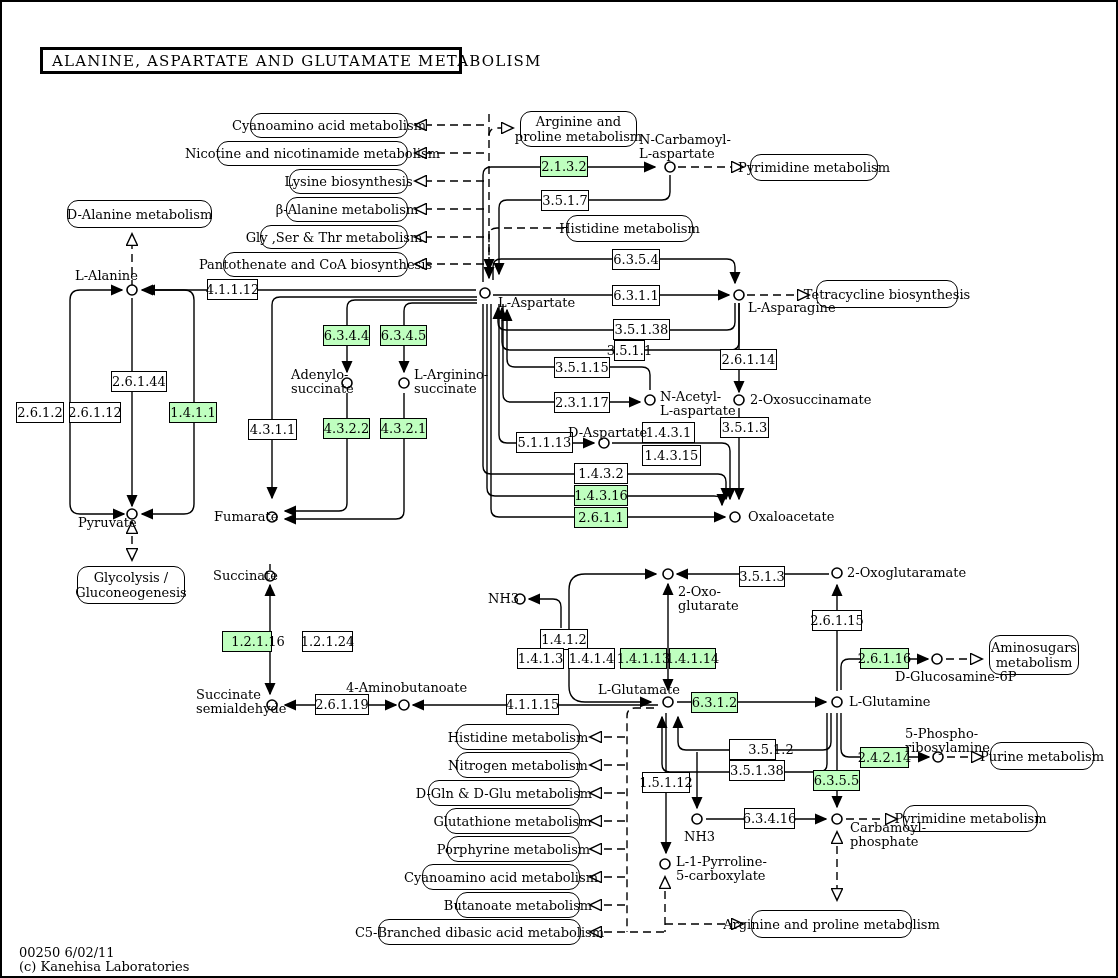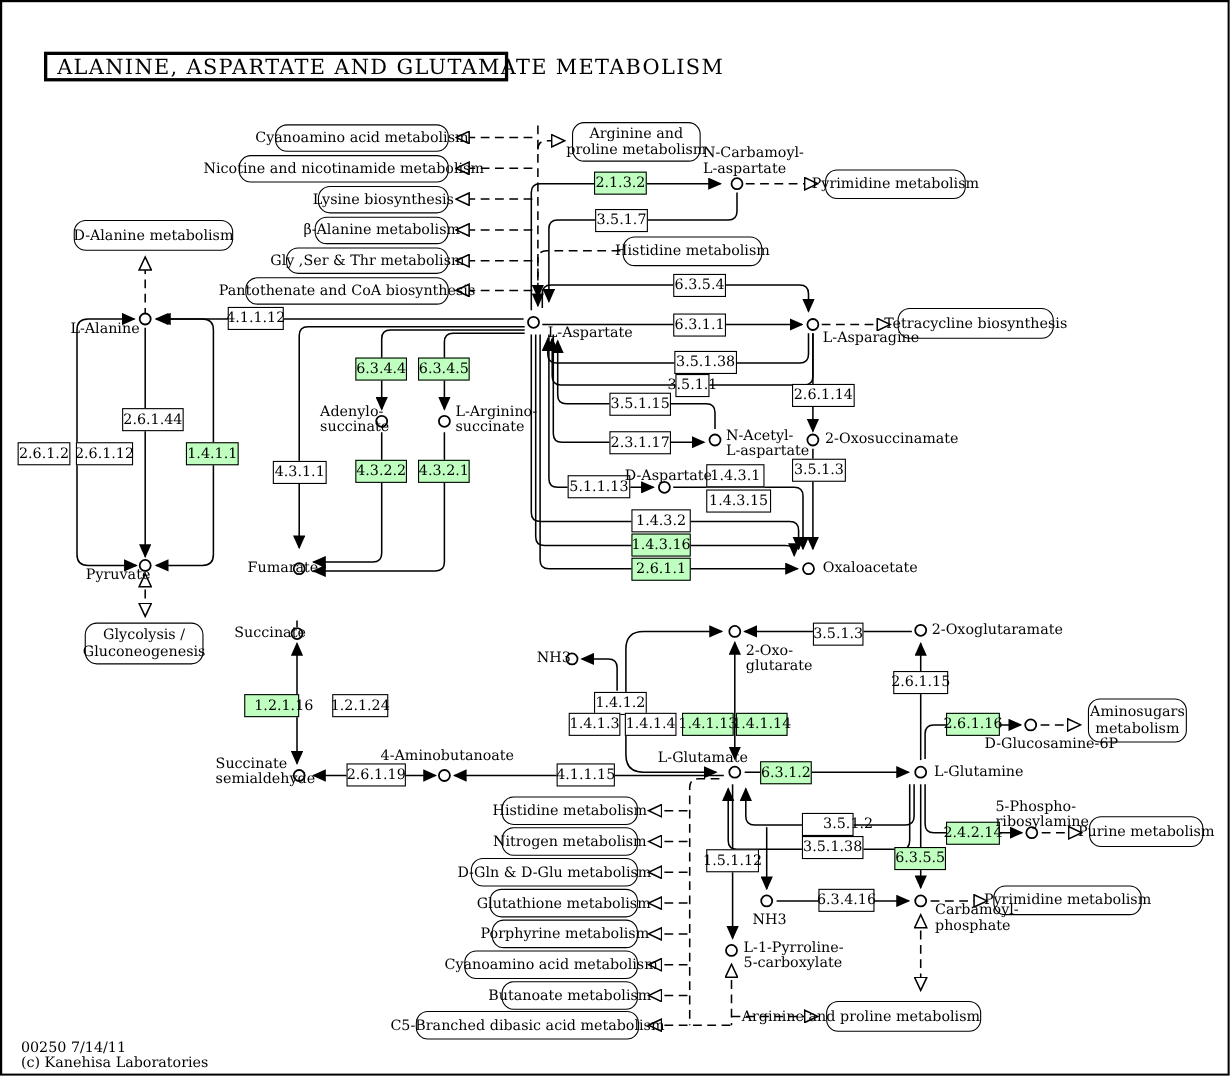--- a/index.html
+++ b/index.html
@@ -1,21 +1,21 @@
 <!DOCTYPE html>
 <html><head>
 <meta charset="utf-8">
 <style>
   html,body{margin:0;padding:0;background:#fff;}
   .canvas{position:relative;width:1118px;height:978px;background:#ffffff;border:2px solid #000;
           box-sizing:border-box;font-family:"DejaVu Serif",serif;font-size:13px;color:#000;overflow:hidden;}
   svg.wires{position:absolute;left:0;top:0;width:1118px;height:978px;}
   .title-box{position:absolute;left:38px;top:45px;width:422px;height:27px;border:3px solid #000;
              box-sizing:border-box;display:flex;align-items:center;padding-left:9px;background:#fff;
-             font-size:19px;letter-spacing:1.2px;white-space:nowrap;}
+             font-size:15px;letter-spacing:1.2px;white-space:nowrap;}
   .pw{position:absolute;border:1.6px solid #000;border-radius:11px;background:#fff;box-sizing:border-box;
       display:flex;flex-direction:column;align-items:center;justify-content:center;text-align:center;
       line-height:15px;white-space:nowrap;}
   .ec{position:absolute;height:21px;border:1.4px solid #000;background:#fff;box-sizing:border-box;
       display:flex;align-items:center;justify-content:center;white-space:nowrap;}
   .ec.hl{background:#bfffbf;}
   .lbl{position:absolute;line-height:13.5px;white-space:nowrap;}
   .footer{position:absolute;left:17px;top:944px;line-height:13.5px;}
 </style>
 </head>
@@ -209,21 +209,21 @@
     </div>
 <div class="pw" style="left:454px;top:890px;width:124px;height:26px;">
       <span>Butanoate metabolism</span>
     </div>
 <div class="pw" style="left:376px;top:917px;width:203px;height:26px;">
       <span>C5-Branched dibasic acid metabolism</span>
     </div>
 <div class="pw" style="left:901px;top:803px;width:135px;height:27px;">
       <span>Pyrimidine metabolism</span>
     </div>
-<div class="pw" style="left:749px;top:908px;width:141px;height:28px;align-items:flex-end;">
+<div class="pw" style="left:749px;top:908px;width:161px;height:28px;">
       <span>Arginine and proline metabolism</span>
     </div>
 
 <div class="ec hl" style="left:538px;top:154px;width:48px;">
       <span>2.1.3.2</span>
     </div>
 <div class="ec" style="left:539px;top:188px;width:48px;">
       <span>3.5.1.7</span>
     </div>
 <div class="ec" style="left:610px;top:247px;width:48px;">
@@ -349,21 +349,21 @@
 <div class="ec" style="left:742px;top:806px;width:51px;">
       <span>6.3.4.16</span>
     </div>
 <div class="ec hl" style="left:858px;top:745px;width:49px;">
       <span>2.4.2.14</span>
     </div>
 <div class="ec hl" style="left:811px;top:768px;width:47px;">
       <span>6.3.5.5</span>
     </div>
 
-<div class="lbl" style="left:62px;top:267px;margin-top:24px;"><span>L-Alanine</span></div>
+<div class="lbl" style="left:73px;top:267px;"><span>L-Alanine</span></div>
 <div class="lbl" style="left:76px;top:514px;"><span>Pyruvate</span></div>
 <div class="lbl" style="left:496px;top:294px;"><span>L-Aspartate</span></div>
 <div class="lbl" style="left:637px;top:131px;">
       <div>N-Carbamoyl-</div>
       <div>L-aspartate</div>
     </div>
 <div class="lbl" style="left:746px;top:299px;"><span>L-Asparagine</span></div>
 <div class="lbl" style="left:289px;top:366px;">
       <div>Adenylo-</div>
       <div>succinate</div>
@@ -372,21 +372,21 @@
       <div>L-Arginino-</div>
       <div>succinate</div>
     </div>
 <div class="lbl" style="left:658px;top:388px;">
       <div>N-Acetyl-</div>
       <div>L-aspartate</div>
     </div>
 <div class="lbl" style="left:748px;top:391px;"><span>2-Oxosuccinamate</span></div>
 <div class="lbl" style="left:566px;top:424px;"><span>D-Aspartate</span></div>
 <div class="lbl" style="left:746px;top:508px;"><span>Oxaloacetate</span></div>
-<div class="lbl" style="left:223px;top:508px;text-align:center;"><span>Fumarate</span></div>
+<div class="lbl" style="left:212px;top:508px;text-align:center;"><span>Fumarate</span></div>
 <div class="lbl" style="left:211px;top:567px;"><span>Succinate</span></div>
 <div class="lbl" style="left:194px;top:686px;">
       <div>Succinate</div>
       <div>semialdehyde</div>
     </div>
 <div class="lbl" style="left:344px;top:679px;"><span>4-Aminobutanoate</span></div>
 <div class="lbl" style="left:486px;top:590px;"><span>NH3</span></div>
 <div class="lbl" style="left:676px;top:583px;">
       <div>2-Oxo-</div>
       <div>glutarate</div>
@@ -403,17 +403,17 @@
 <div class="lbl" style="left:848px;top:819px;">
       <div>Carbamoyl-</div>
       <div>phosphate</div>
     </div>
 <div class="lbl" style="left:674px;top:853px;">
       <div>L-1-Pyrroline-</div>
       <div>5-carboxylate</div>
     </div>
 
 <div class="footer">
-  <div>00250 7/14/11</div>
+  <div>00250 6/02/11</div>
   <div>(c) Kanehisa Laboratories</div>
 </div>
 
 </div>
 
 </body></html>

